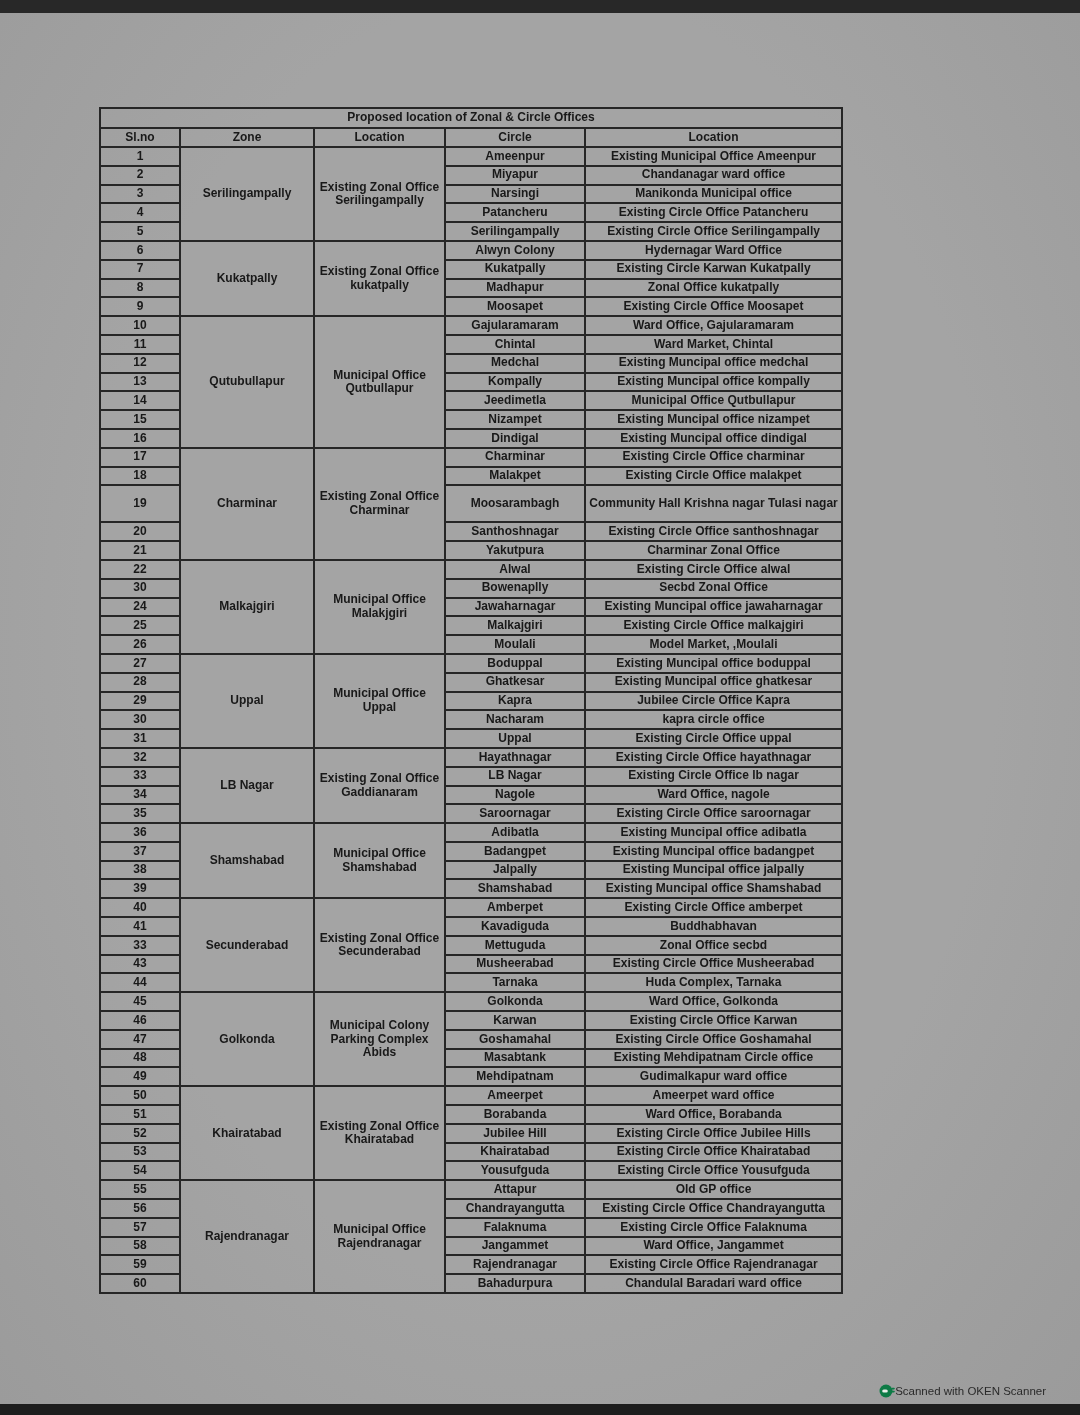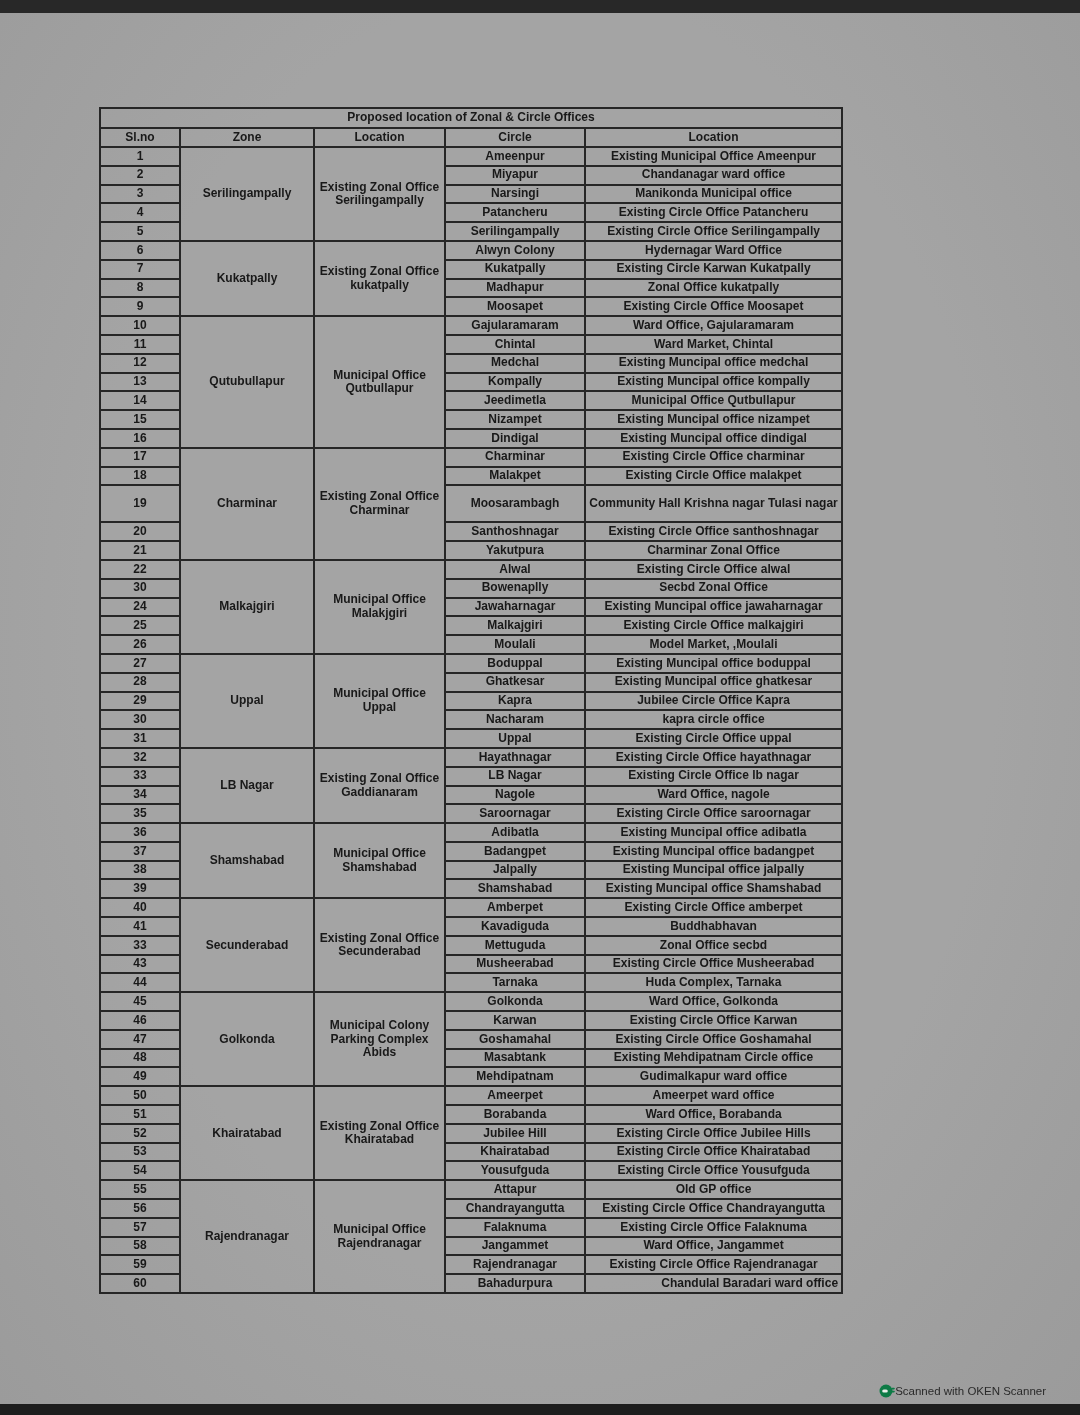--- a/index.html
+++ b/index.html
@@ -404,21 +404,21 @@
         <td>Ward Office, Jangammet</td>
       </tr>
       <tr>
         <td>59</td>
         <td>Rajendranagar</td>
         <td>Existing Circle Office Rajendranagar</td>
       </tr>
       <tr>
         <td>60</td>
         <td>Bahadurpura</td>
-        <td style="text-align: right;">Chandulal Baradari ward office</td>
+        <td style="text-align: center;">Chandulal Baradari ward office</td>
       </tr>
     </tbody>
 </table>
 
 <div class="scanner-badge">
   <span class="oken-icon">
     <svg width="16" height="16" viewBox="0 0 16 16">
       <circle cx="7" cy="8" r="6.5" fill="#0d7a45"></circle>
       <rect x="3.2" y="6.4" width="5.6" height="3.2" rx="1.6" fill="#e9efe9"></rect>
       <rect x="12.6" y="4.8" width="3.2" height="1.6" rx="0.8" fill="#0d7a45"></rect>

